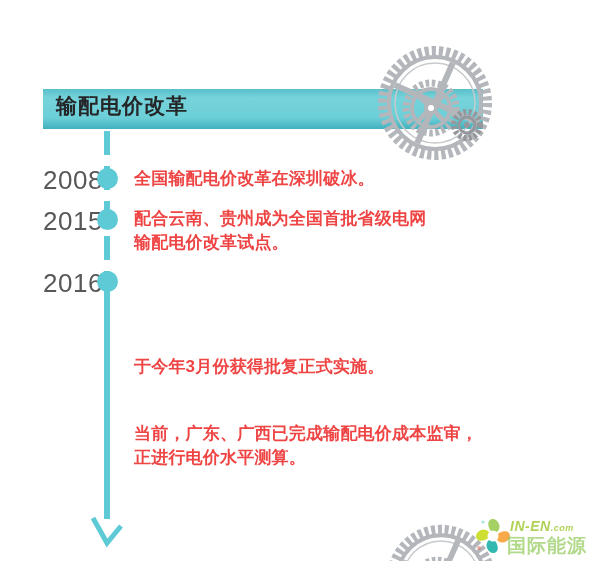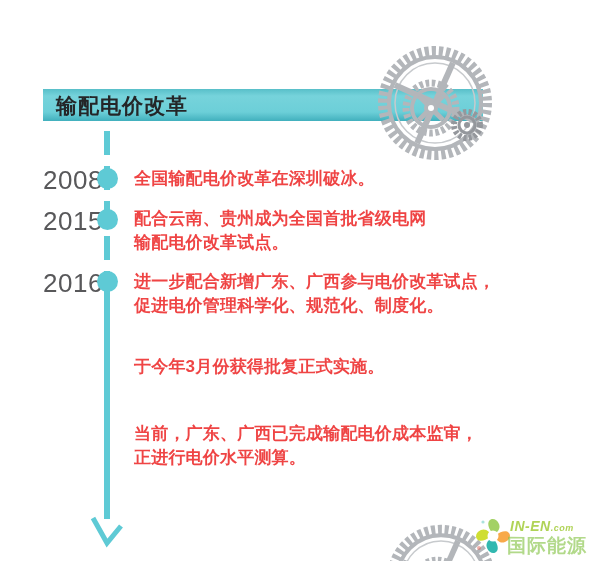--- a/index.html
+++ b/index.html
@@ -3,21 +3,21 @@
 <meta charset="utf-8">
 <style>
   html,body{margin:0;padding:0;background:#ffffff;}
   .stage{
     position:relative;width:600px;height:561px;overflow:hidden;
     background:#ffffff;
     font-family:"Liberation Sans","DejaVu Sans",sans-serif;
   }
   
   .header-bar{
-    position:absolute;left:43px;top:89px;width:440px;height:32px;
+    position:absolute;left:43px;top:89px;width:440px;height:40px;
     box-sizing:border-box;
     background:linear-gradient(180deg,#58bfc9 0%,#76d3db 22%,#6ccfd8 72%,#41b0bd 100%);
     z-index:1;
   }
   .header-bar .title{
     position:absolute;left:13px;top:3px;
     font-size:21px;font-weight:700;color:#242628;letter-spacing:1px;
   }
   
   .tl-dash{
@@ -125,24 +125,20 @@
 
   <div class="year y2015">2015</div>
   <div class="dot d2015"></div>
   <div class="tl-text t2015">
     <div>配合云南、贵州成为全国首批省级电网</div>
     <div>输配电价改革试点。</div>
   </div>
 
   <div class="year y2016">2016</div>
   <div class="dot d2016"></div>
-  <div class="tl-text t2016">
-    <div>进一步配合新增广东、广西参与电价改革试点，</div>
-    <div>促进电价管理科学化、规范化、制度化。</div>
-  </div>
 
   <div class="para p1">
     <div>于今年3月份获得批复正式实施。</div>
   </div>
   <div class="para p2">
     <div>当前，广东、广西已完成输配电价成本监审，</div>
     <div>正进行电价水平测算。</div>
   </div>
 
   <svg class="gear-bottom" width="116" height="116" viewBox="0 0 122 122">

